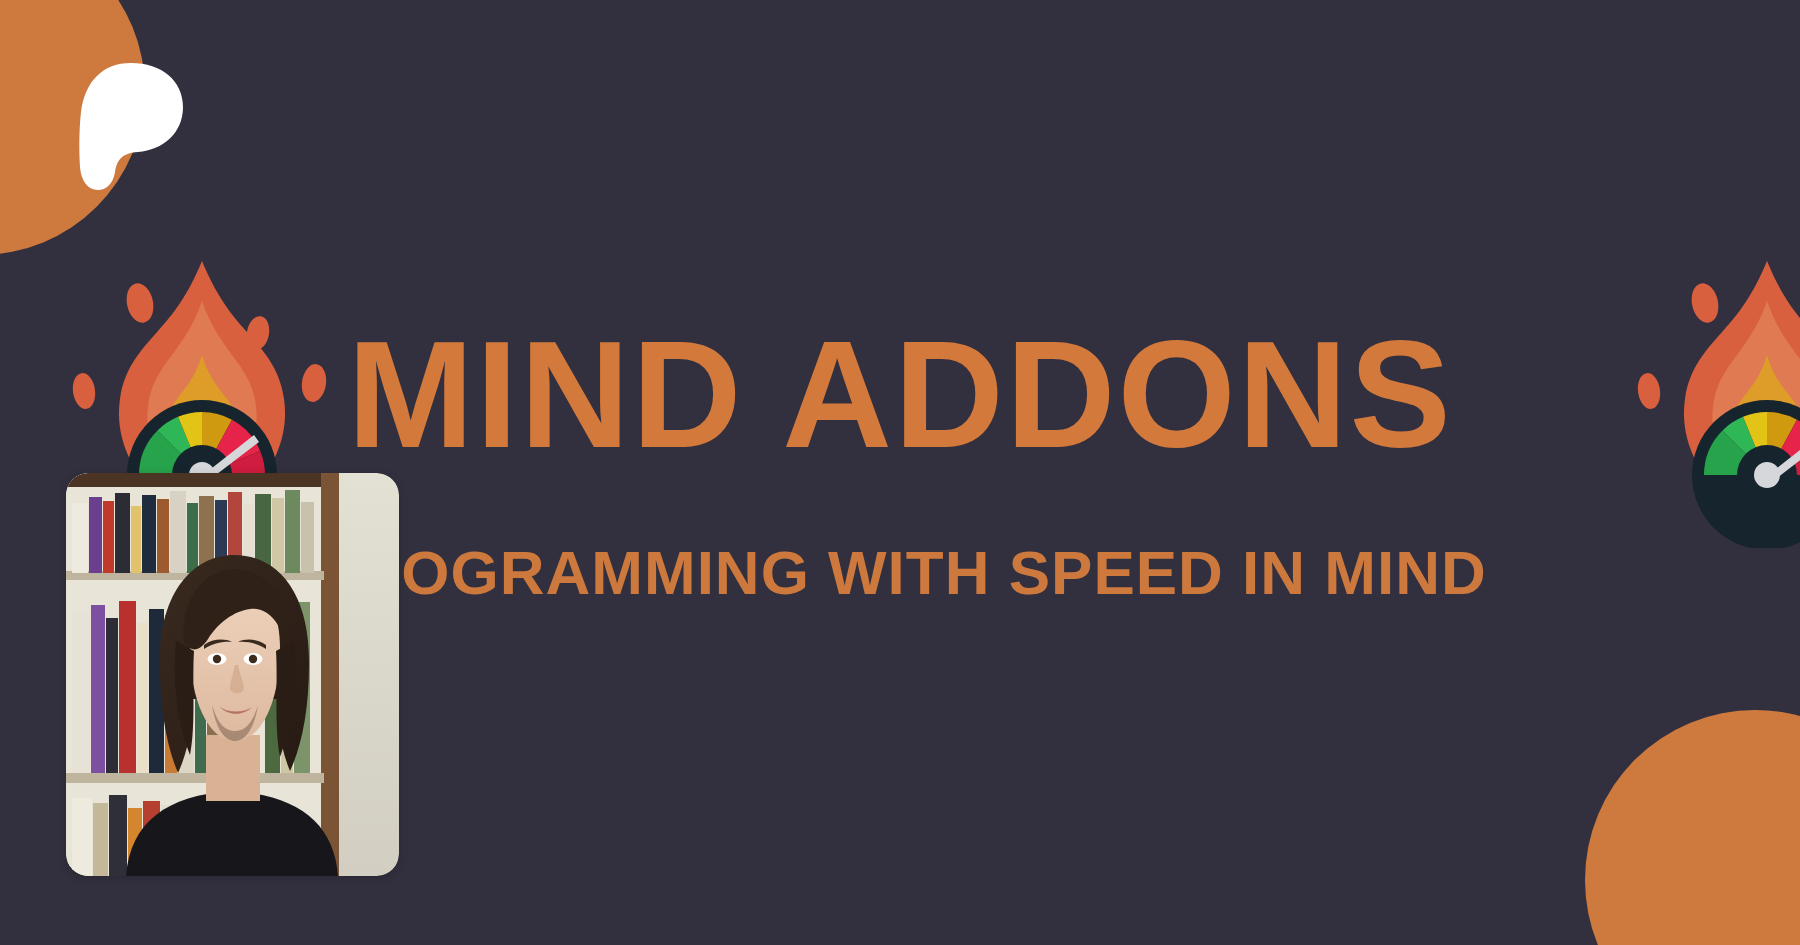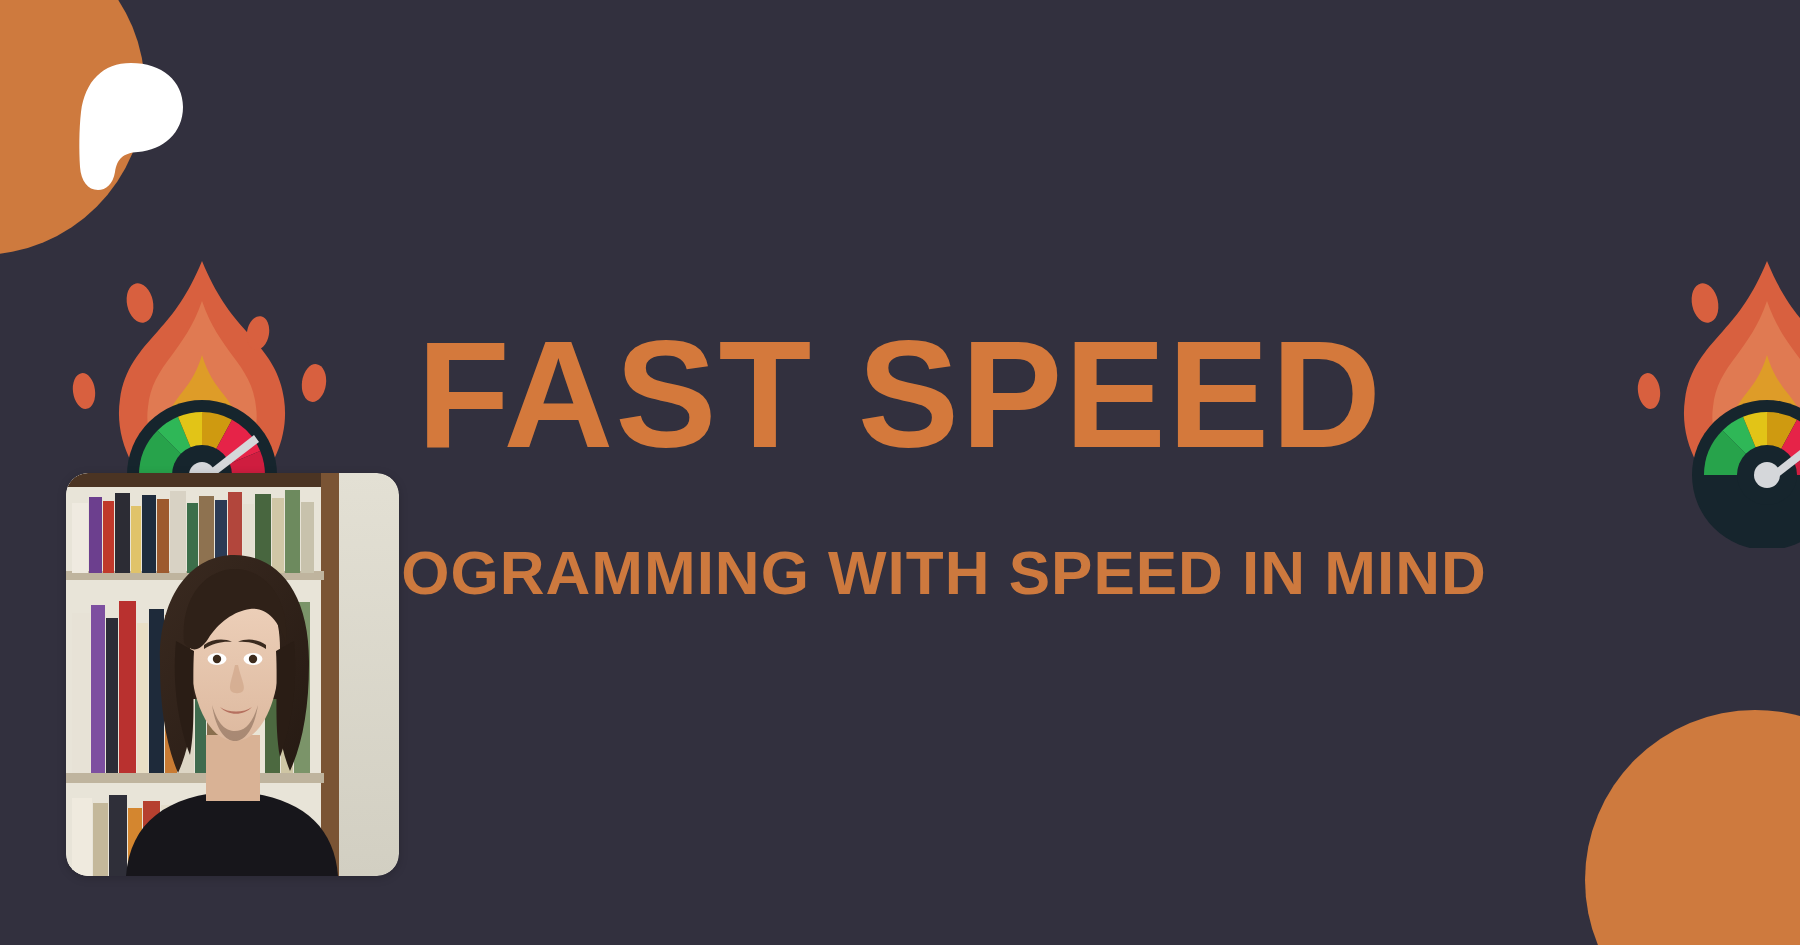--- a/index.html
+++ b/index.html
@@ -251,21 +251,21 @@
           <path d="M0 0 L58.2 -24 A63 63 0 0 1 63 0 Z" fill="#cf1d3f"></path>
         </g>
         <circle r="30" fill="#16252d"></circle>
         <path d="M-4 4 L52 -40 L57 -33 L2 9 Z" fill="#d5d7da"></path>
         <circle r="13" fill="#d5d7da"></circle>
       </g>
     </svg>
   </div>
 
   <div id="headline-block">
-    <h1 id="banner-title">FAST SPEED</h1>
+    <h1 id="banner-title">MIND ADDONS</h1>
     <h2 id="banner-subtitle">PROGRAMMING WITH SPEED IN MIND</h2>
   </div>
 
   <div id="creator-avatar">
     <svg viewBox="0 0 333 403" width="333" height="403" aria-hidden="true">
       <defs>
         <clipPath id="avclip">
           <rect x="0" y="0" width="333" height="403" rx="22" ry="22"></rect>
         </clipPath>
         <linearGradient id="wallg" x1="0" y1="0" x2="0" y2="1">

